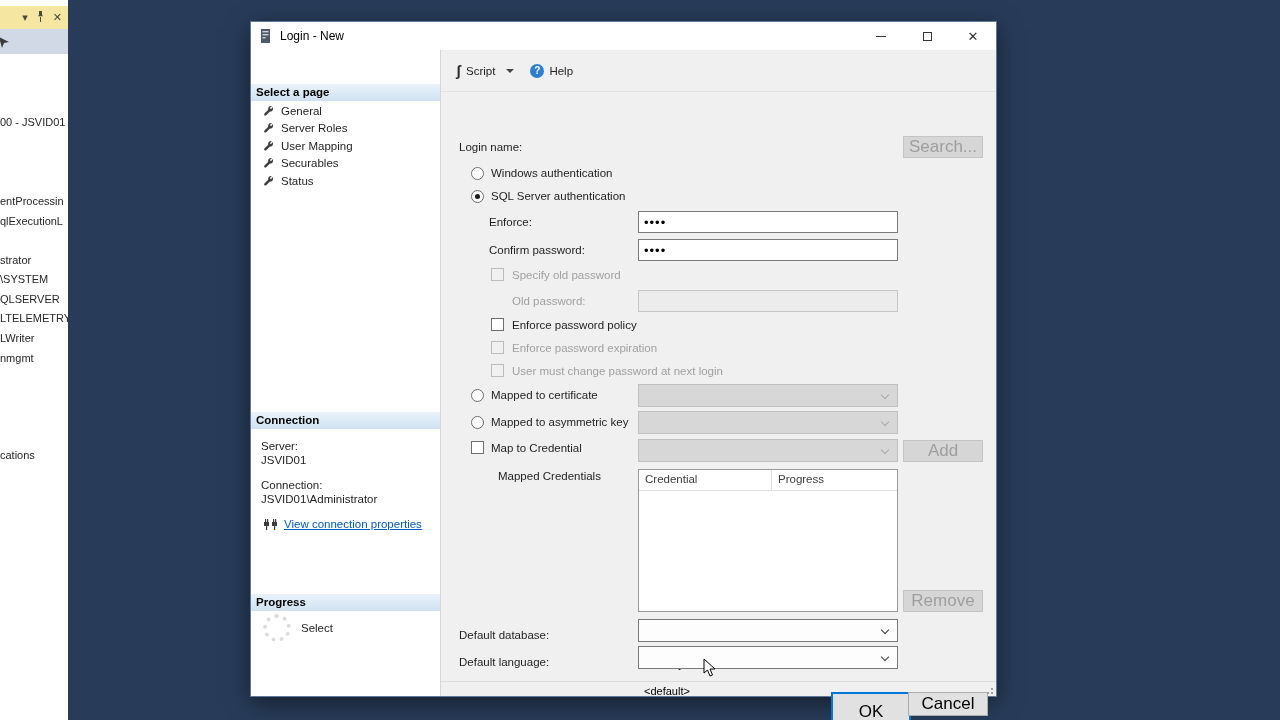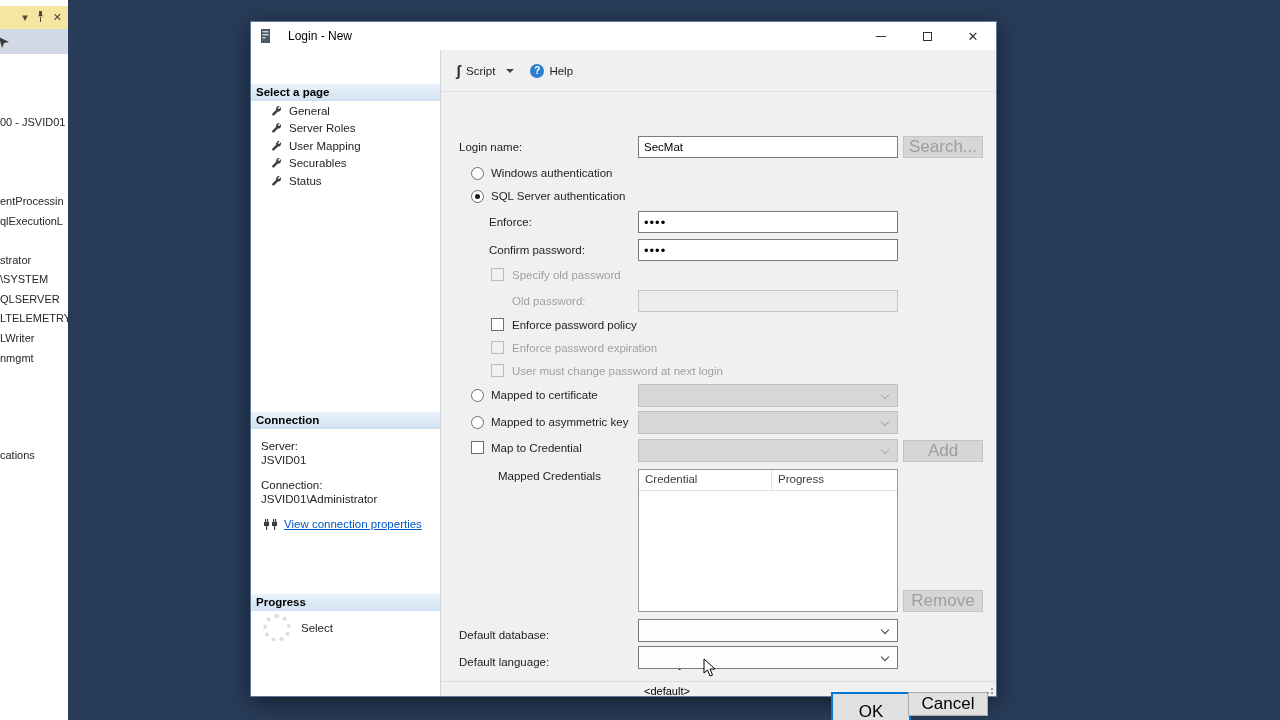--- a/index.html
+++ b/index.html
@@ -12,36 +12,36 @@
                  display:flex; align-items:center; justify-content:flex-end; gap:8px; padding-right:6px; color:#4a4a3a; }
   .oe-tb-glyph { font-size:11px; line-height:1; cursor:default; }
   .oe-toolbar { position:absolute; left:0; top:29px; width:68px; height:25px; background:#d2d9e6; }
   .oe-toolbar svg { position:absolute; left:-3px; top:6px; }
   .oe-content { position:absolute; left:0; top:54px; width:68px; height:666px; background:#fff; overflow:hidden; }
   .oe-item { position:absolute; left:0; width:68px; height:15px; font-size:11px; color:#262626; white-space:nowrap; overflow:hidden; }
 
   
   .dialog { position:absolute; left:250px; top:21px; width:747px; height:676px; background:#f0f0f0;
             border:1px solid #5f7a9d; box-shadow:0 6px 22px rgba(0,0,0,.5); }
-  .titlebar { position:absolute; left:0; top:0; width:100%; height:28px; background:#fff; display:flex; align-items:center;gap:8px; }
+  .titlebar { position:absolute; left:0; top:0; width:100%; height:28px; background:#fff; display:flex; align-items:center; }
   .title-icon { margin-left:9px; width:11px; height:15px; }
   .title-text { margin-left:9px; font-size:12px; color:#000; }
   .win-btns { position:absolute; right:0; top:0; height:28px; display:flex; }
   .win-btn { width:46px; height:28px; display:flex; align-items:center; justify-content:center; color:#333; font-size:13px; }
   .glyph-min { display:block; width:10px; height:1px; background:#333; }
   .glyph-max { display:block; width:9px; height:9px; border:1px solid #333; }
 
   .dlg-body { position:absolute; left:0; top:28px; width:745px; height:646px; }
 
   
   .sidebar { position:absolute; left:0; top:0; width:190px; height:646px; background:#fff; border-right:1px solid #d5d5d5; }
   .sec-header { position:absolute; left:0; width:189px; height:17px; padding-left:5px;
                 background:linear-gradient(180deg,#eaf3fb 0%,#cfe1f1 100%);
                 font-size:11.5px; font-weight:bold; color:#000; line-height:17px; }
-  .page-item { position:absolute; left:0; width:189px; height:17px; display:flex; align-items:center; gap:7px; padding-left:20px; }
+  .page-item { position:absolute; left:0; width:189px; height:17px; display:flex; align-items:center; gap:7px; padding-left:12px; }
   .page-item span.pg-label { font-size:11.5px; color:#1e1e1e; }
   .side-lbl { position:absolute; left:10px; font-size:11.5px; color:#1e1e1e; white-space:nowrap; }
   .side-link { position:absolute; left:33px; font-size:11.5px; color:#0057c7; text-decoration:underline; white-space:nowrap; }
   .spinner { position:absolute; left:12px; top:564px; width:28px; height:28px; border:4px dotted #dcdcdc; border-radius:50%; }
 
   
   .main { position:absolute; left:190px; top:0; width:555px; height:646px; background:#f0f0f0; }
   .toolbar { position:absolute; left:0; top:0; width:100%; height:42px; border-bottom:1px solid #e3e3e3;
              display:flex; align-items:center; }
   .tb-script { display:flex; align-items:center; gap:5px; margin-left:15px; }
@@ -212,21 +212,20 @@
           <span class="tb-label">Script</span>
           <span class="dd-arrow"></span>
         </div>
         <div class="tb-help">
           <span class="help-circle">?</span>
           <span class="tb-label">Help</span>
         </div>
       </div>
 
       <div class="lbl" style="left:18px;top:91px">Login name:</div>
-      <input class="tinput" style="top: 86px;" value="SecMat">
       <div class="btn dis" style="left:462px;top:86px;width:80px;height:22px">Search...</div>
 
       <span class="rb" style="left:30px;top:117px"></span>
       <div class="lbl" style="left:50px;top:117px">Windows authentication</div>
       <span class="rb checked" style="left:30px;top:140px"></span>
       <div class="lbl" style="left:50px;top:140px">SQL Server authentication</div>
 
       <div class="lbl" style="left:48px;top:166px">Enforce:</div>
       <input class="tinput pwd" style="top: 161px;" value="••••">
       <div class="lbl" style="left:48px;top:194px">Confirm password:</div>

